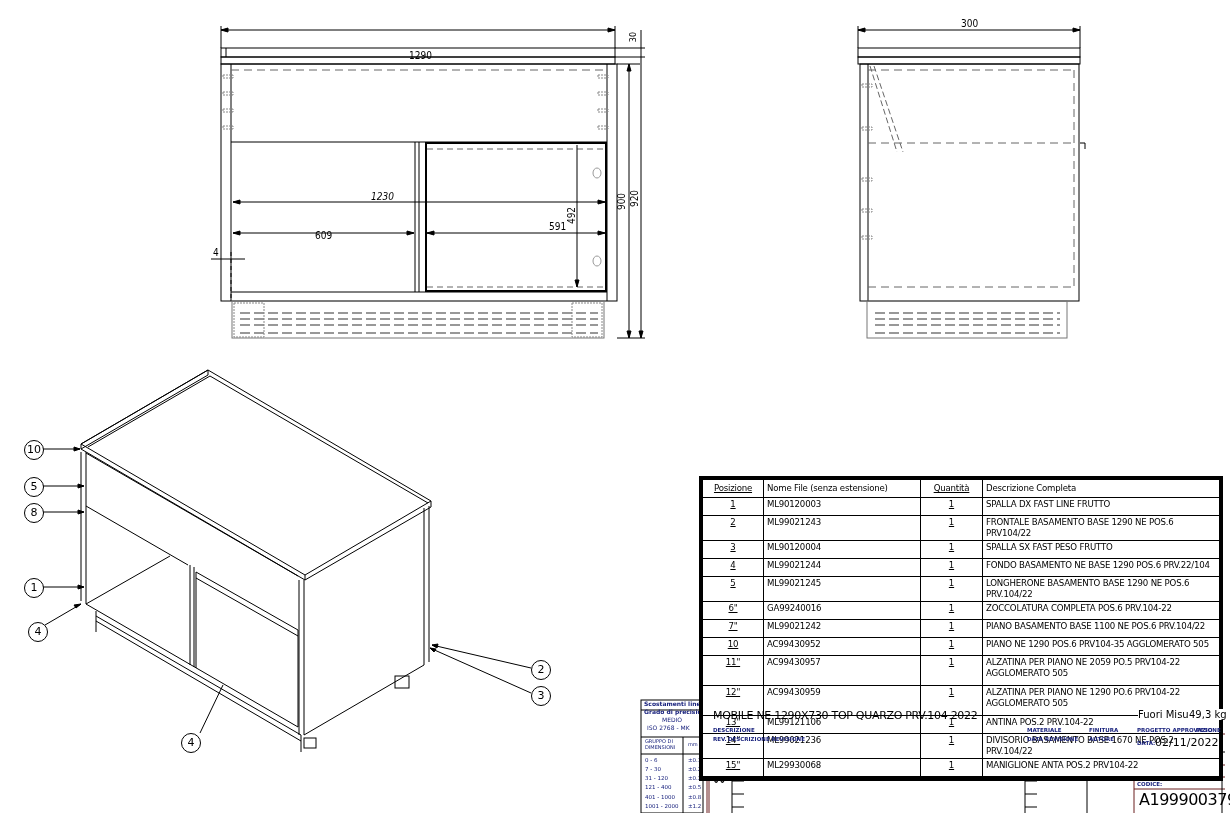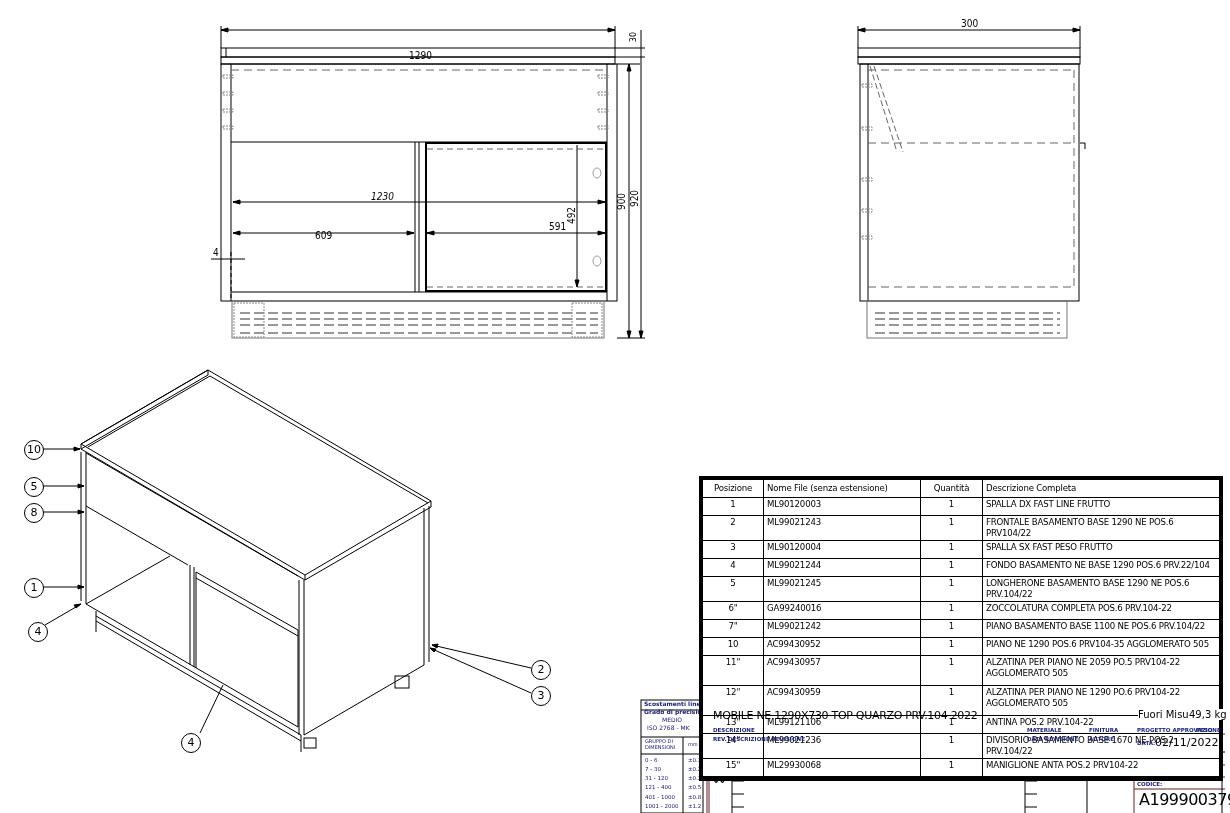--- a/index.html
+++ b/index.html
@@ -6,21 +6,21 @@
   body { width:1230px; height:813px; position:relative; overflow:hidden; font-family:"DejaVu Sans", sans-serif; color:#000; }
   .abs { position:absolute; }
   svg { position:absolute; left:0; top:0; }
   .dim { font-family:"DejaVu Sans Condensed","DejaVu Sans", sans-serif; font-size:10px; }
   
   #bom { position:absolute; left:699px; top:476px; width:518px; border:3px solid #000; border-bottom-width:4px; background:#fff; z-index:3; }
   #bom table { border-collapse:collapse; width:100%; font-family:"DejaVu Sans", sans-serif; font-size:8.6px; letter-spacing:-0.2px; }
   #bom th, #bom td { border:1px solid #000; padding:1px 3px; vertical-align:top; font-weight:normal; line-height:11px; }
   #bom th { height:15px; vertical-align:middle; text-align:left; }
   #bom td { height:15px; }
-  #bom td.c, #bom th.c { text-align:center; }
+  #bom td.c, #bom th.c { text-align:center;text-decoration:underline; }
   #bom tr.tall td { height:27px; }
   .col-pos{width:54px;} .col-file{width:150px;} .col-qty{width:55px;}
   .tbtext { position:absolute; white-space:nowrap; font-family:"DejaVu Sans", sans-serif; }
   .tiny { font-size:5.5px; font-weight:bold; }
   .balloon { position:absolute; width:18px; height:18px; border:1px solid #000; border-radius:50%; background:#fff; font-size:11px; text-align:center; line-height:18px; z-index:1; }
 </style>
 </head>
 <body>
 
 <svg width="1230" height="813" viewBox="0 0 1230 813">

